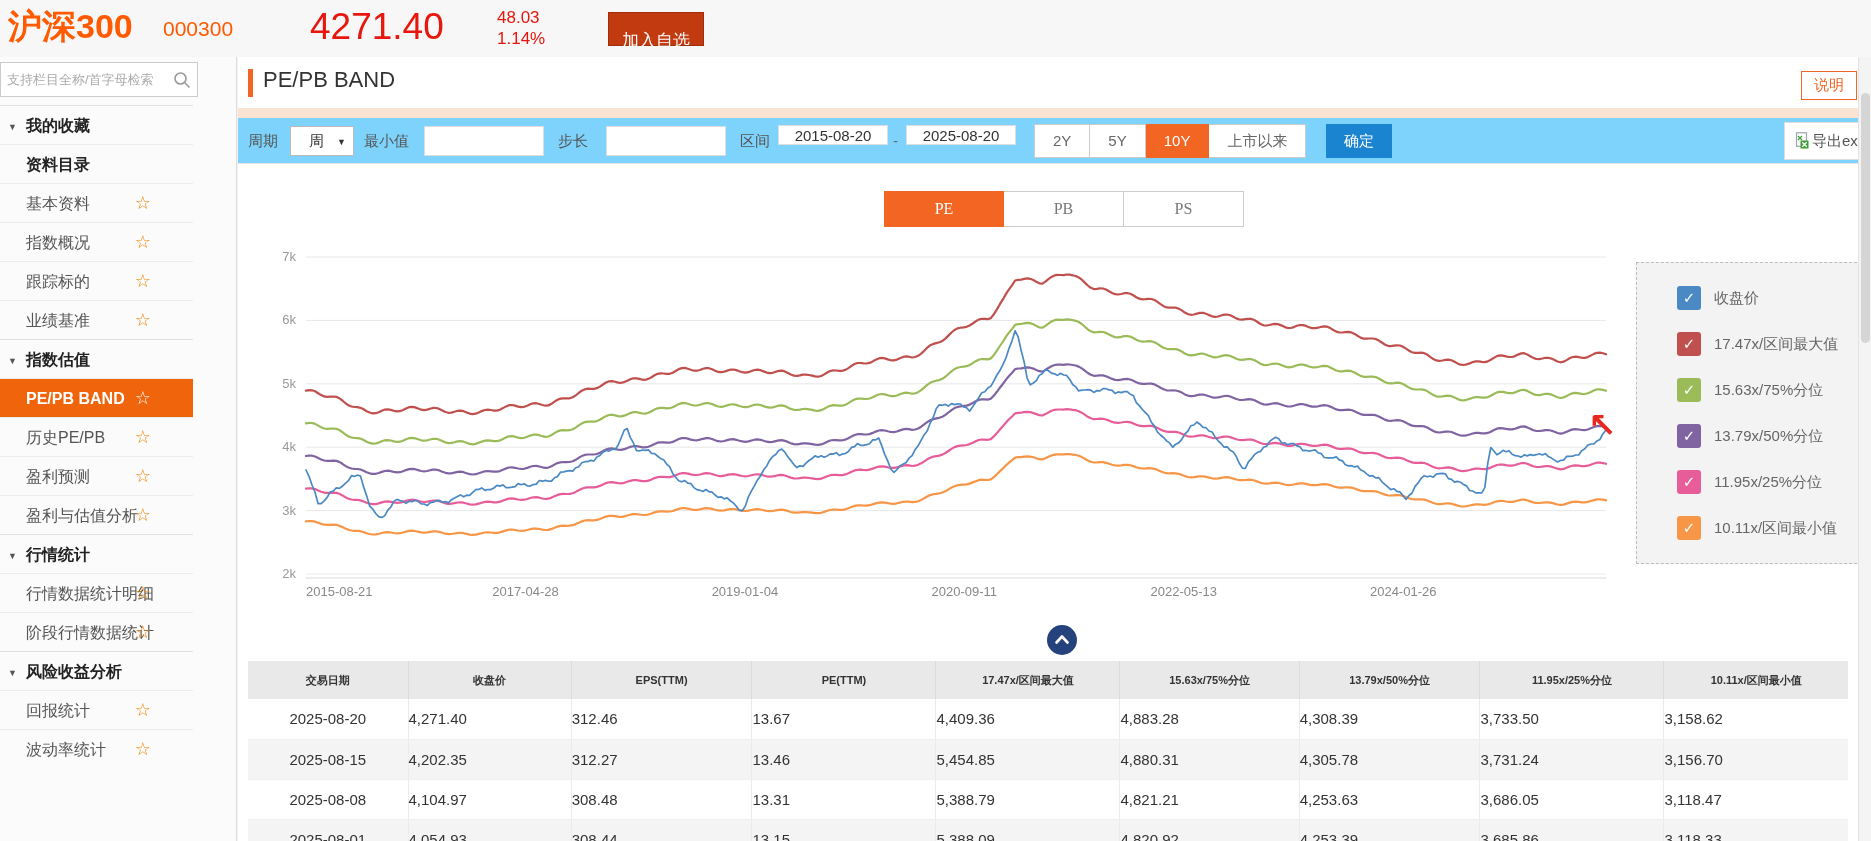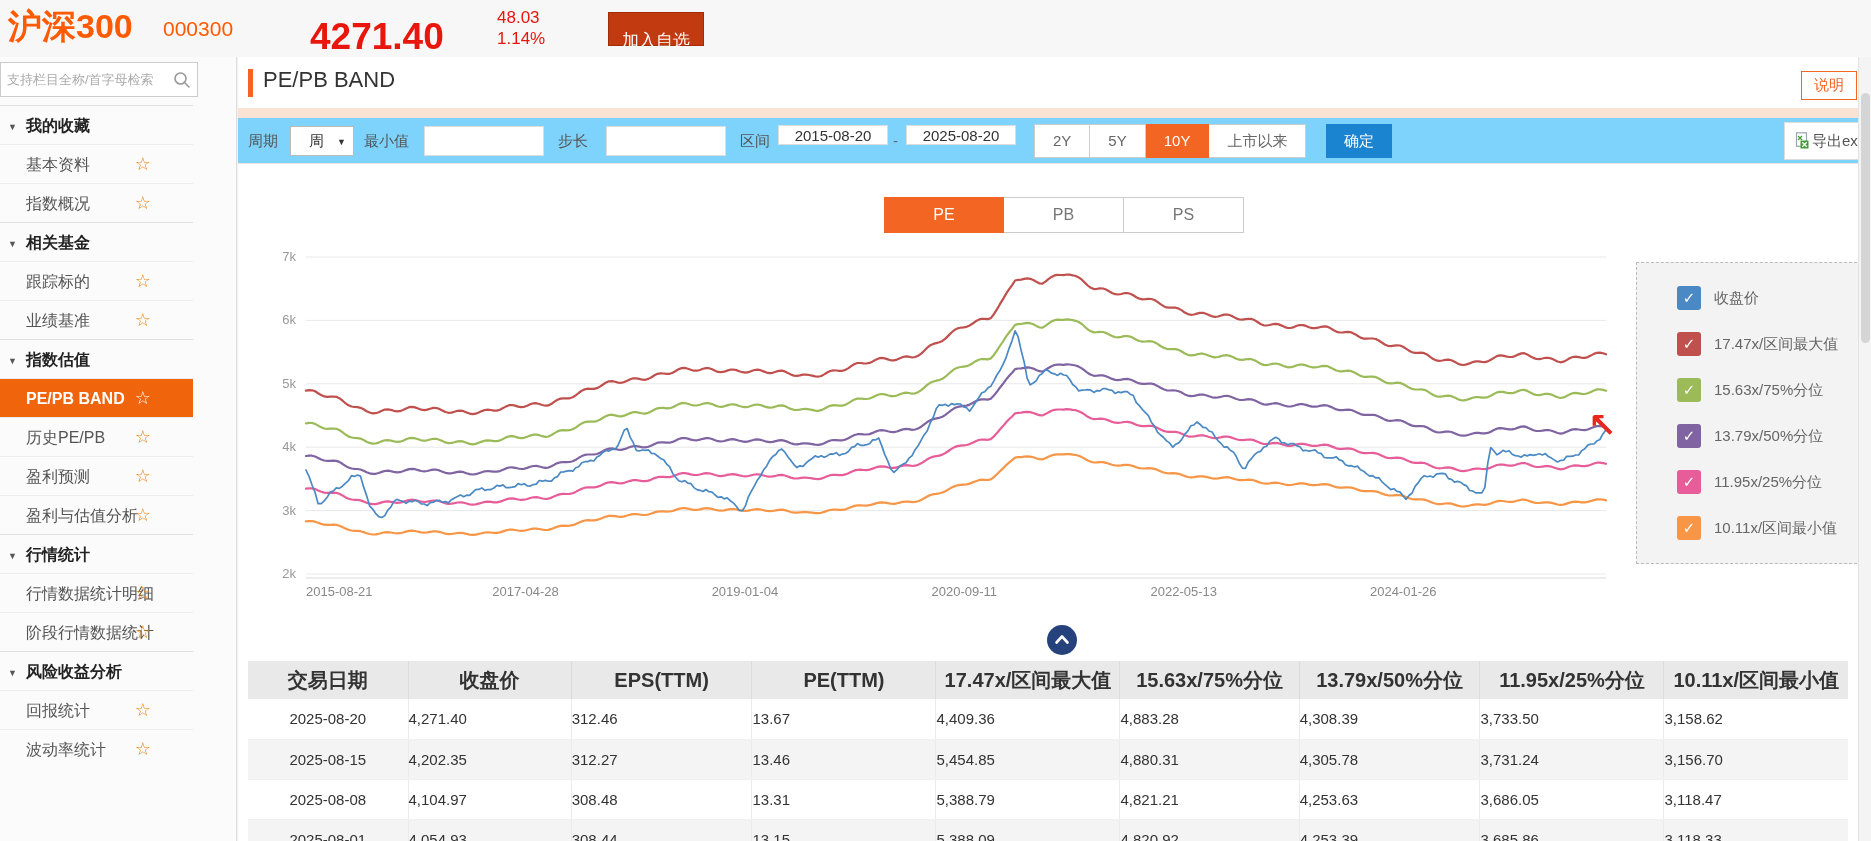--- a/index.html
+++ b/index.html
@@ -3,21 +3,21 @@
 <meta charset="utf-8">
 <style>
   * { margin:0; padding:0; box-sizing:border-box; }
   html,body { width:1871px; height:841px; overflow:hidden; }
   body { font-family:"Liberation Sans","DejaVu Sans",sans-serif; background:#f3f3f3; position:relative; color:#333; }
 
   
   .quote-header { position:absolute; left:0; top:0; width:1871px; height:57px; background:#f7f7f7; }
   .idx-name { position:absolute; left:8px; top:4px; font-size:34px; font-weight:bold; color:#ff5a00; }
   .idx-code { position:absolute; left:163px; top:17px; font-size:21px; color:#ff5a00; }
-  .idx-price { position:absolute; left:310px; top:16px; font-size:37px; font-weight:bold; color:#e8160c; }
+  .idx-price { position:absolute; left:310px; top:6px; font-size:37px; font-weight:normal; color:#e8160c; }
   .idx-chg { position:absolute; left:497px; top:7px; font-size:17px; color:#e8160c; line-height:21px; }
   .btn-watch { position:absolute; left:608px; top:12px; height:34px; padding:16px 13px; background:#c13a10; border:1px solid #9e2d08; color:#fff; font-size:17px; cursor:pointer; }
 
   
   .sidebar { position:absolute; left:0; top:57px; width:237px; height:784px; background:#fbfbfb; border-right:1px solid #ddd; }
   .side-search { position:absolute; left:0; top:5px; width:198px; height:35px; background:#fff; border:1px solid #ccc; }
   .side-search input { position:absolute; left:6px; top:0; width:160px; height:33px; border:none; outline:none; font-size:13px; color:#555; background:transparent; }
   .side-search input::placeholder { color:#aaa; }
   .side-search .mag { position:absolute; right:6px; top:8px; }
   .side-menu { position:absolute; left:0; top:48px; width:193px; }
@@ -48,39 +48,39 @@
   .dash { position:absolute; left:655px; top:0; line-height:46px; color:#666; }
   .range-group { position:absolute; left:796px; top:6px; height:34px; }
   .range-btn { float:left; height:34px; line-height:32px; padding:0 18px; border:1px solid #ccc; border-left:none; background:#fff; color:#666; font-size:15px; text-align:center; cursor:pointer; }
   .range-btn:first-child { border-left:1px solid #ccc; }
   .range-btn.active { background:#f26522; border-color:#f26522; color:#fff; }
   .btn-confirm { position:absolute; left:1088px; top:6px; width:66px; height:34px; background:#1b84d1; border:1px solid #1b84d1; color:#fff; font-size:15px; cursor:pointer; }
   .export-box { position:absolute; left:1546px; top:4px; width:120px; height:38px; border:1px solid #ddd; background:#fff; line-height:36px; padding-left:8px; color:#555; cursor:pointer; white-space:nowrap; }
   .export-box svg { vertical-align:-3px; margin-right:2px; }
 
   
-  .tabs { position:absolute; left:646px; top:140px; height:36px; }
+  .tabs { position:absolute; left:646px; top:134px; height:36px;font-family:Liberation Serif, serif; }
   .tab { float:left; width:120px; height:36px; line-height:34px; text-align:center; font-size:16px; border:1px solid #ccc; border-left:none; background:#fff; color:#777; cursor:pointer; }
   .tab:first-child { border-left:1px solid #ccc; }
   .tab.active { background:#f26522; border-color:#f26522; color:#fff; }
 
   
   #chart { position:absolute; left:0; top:185px; }
   .legend { position:absolute; left:1398px; top:205px; width:226px; background:#f3f3f3; border:1px dashed #bbb; padding:12px 0 12px 0; }
   .leg-item { position:relative; height:46px; display:flex; align-items:center; padding-left:40px; cursor:pointer; }
   .leg-swatch { width:24px; height:24px; border-radius:3px; display:flex; align-items:center; justify-content:center; color:#fff; font-size:15px; font-weight:bold; }
   .leg-label { margin-left:13px; font-size:15px; color:#666; }
   .cursor-arrow { position:absolute; left:1350px; top:348px; font-size:34px; font-weight:bold; color:#e8281e; }
 
   .btn-collapse { position:absolute; left:809px; top:568px; width:30px; height:30px; border-radius:50%; background:#26427c; border:none; cursor:pointer; }
 
   
   .table-wrap { position:absolute; left:10px; top:604px; width:1600px; }
   table { width:100%; border-collapse:collapse; table-layout:fixed; }
-  thead th { height:38px; background:#e9e9e9; font-size:20px; color:#333; font-weight:bold; text-align:center; border-right:1px solid #dcdcdc; }
+  thead th { height:38px; background:#e9e9e9; font-size:11px; color:#333; font-weight:bold; text-align:center; border-right:1px solid #dcdcdc; }
   thead th:last-child { border-right:none; }
   tbody td { height:40px; font-size:15px; color:#333; border-right:1px solid #ebebeb; border-bottom:1px solid #f0f0f0; padding-right:20px; }
   tbody td:first-child { text-align:center; padding-right:0; }
   tbody td:last-child { border-right:none; }
   tbody tr:nth-child(even) { background:#f4f4f4; }
 
   
   .scrollbar { position:absolute; right:0; top:57px; width:13px; height:784px; background:#f4f4f4; border-left:1px solid #e2e2e2; }
   .scrollbar .thumb { position:absolute; left:2px; top:36px; width:9px; height:250px; background:#d5d5d5; border-radius:5px; }
 </style>
@@ -101,23 +101,23 @@
 <aside class="sidebar">
   <div class="side-search">
     <input placeholder="支持栏目全称/首字母检索" style="">
     <svg class="mag" width="18" height="18" viewBox="0 0 18 18">
       <circle cx="7.5" cy="7.5" r="5.5" fill="none" stroke="#999" stroke-width="1.6"></circle>
       <line x1="11.8" y1="11.8" x2="16.5" y2="16.5" stroke="#999" stroke-width="1.6"></line>
     </svg>
   </div>
   <nav class="side-menu" id="sideMenu">
       <div class="mrow section"><span class="tri">▼</span><span class="lbl">我的收藏</span></div>
+      <div class="mrow item bold"><span class="lbl">资料目录</span></div>
       <div class="mrow item"><span class="lbl">基本资料</span><span class="star">☆</span></div>
       <div class="mrow item"><span class="lbl">指数概况</span><span class="star">☆</span></div>
-      <div class="mrow section"><span class="tri">▼</span><span class="lbl">相关基金</span></div>
       <div class="mrow item"><span class="lbl">跟踪标的</span><span class="star">☆</span></div>
       <div class="mrow item"><span class="lbl">业绩基准</span><span class="star">☆</span></div>
       <div class="mrow section"><span class="tri">▼</span><span class="lbl">指数估值</span></div>
       <div class="mrow item active"><span class="lbl">PE/PB BAND</span><span class="star">☆</span></div>
       <div class="mrow item"><span class="lbl">历史PE/PB</span><span class="star">☆</span></div>
       <div class="mrow item"><span class="lbl">盈利预测</span><span class="star">☆</span></div>
       <div class="mrow item"><span class="lbl">盈利与估值分析</span><span class="star">☆</span></div>
       <div class="mrow section"><span class="tri">▼</span><span class="lbl">行情统计</span></div>
       <div class="mrow item"><span class="lbl">行情数据统计明细</span><span class="star">☆</span></div>
       <div class="mrow item"><span class="lbl">阶段行情数据统计</span><span class="star">☆</span></div>

